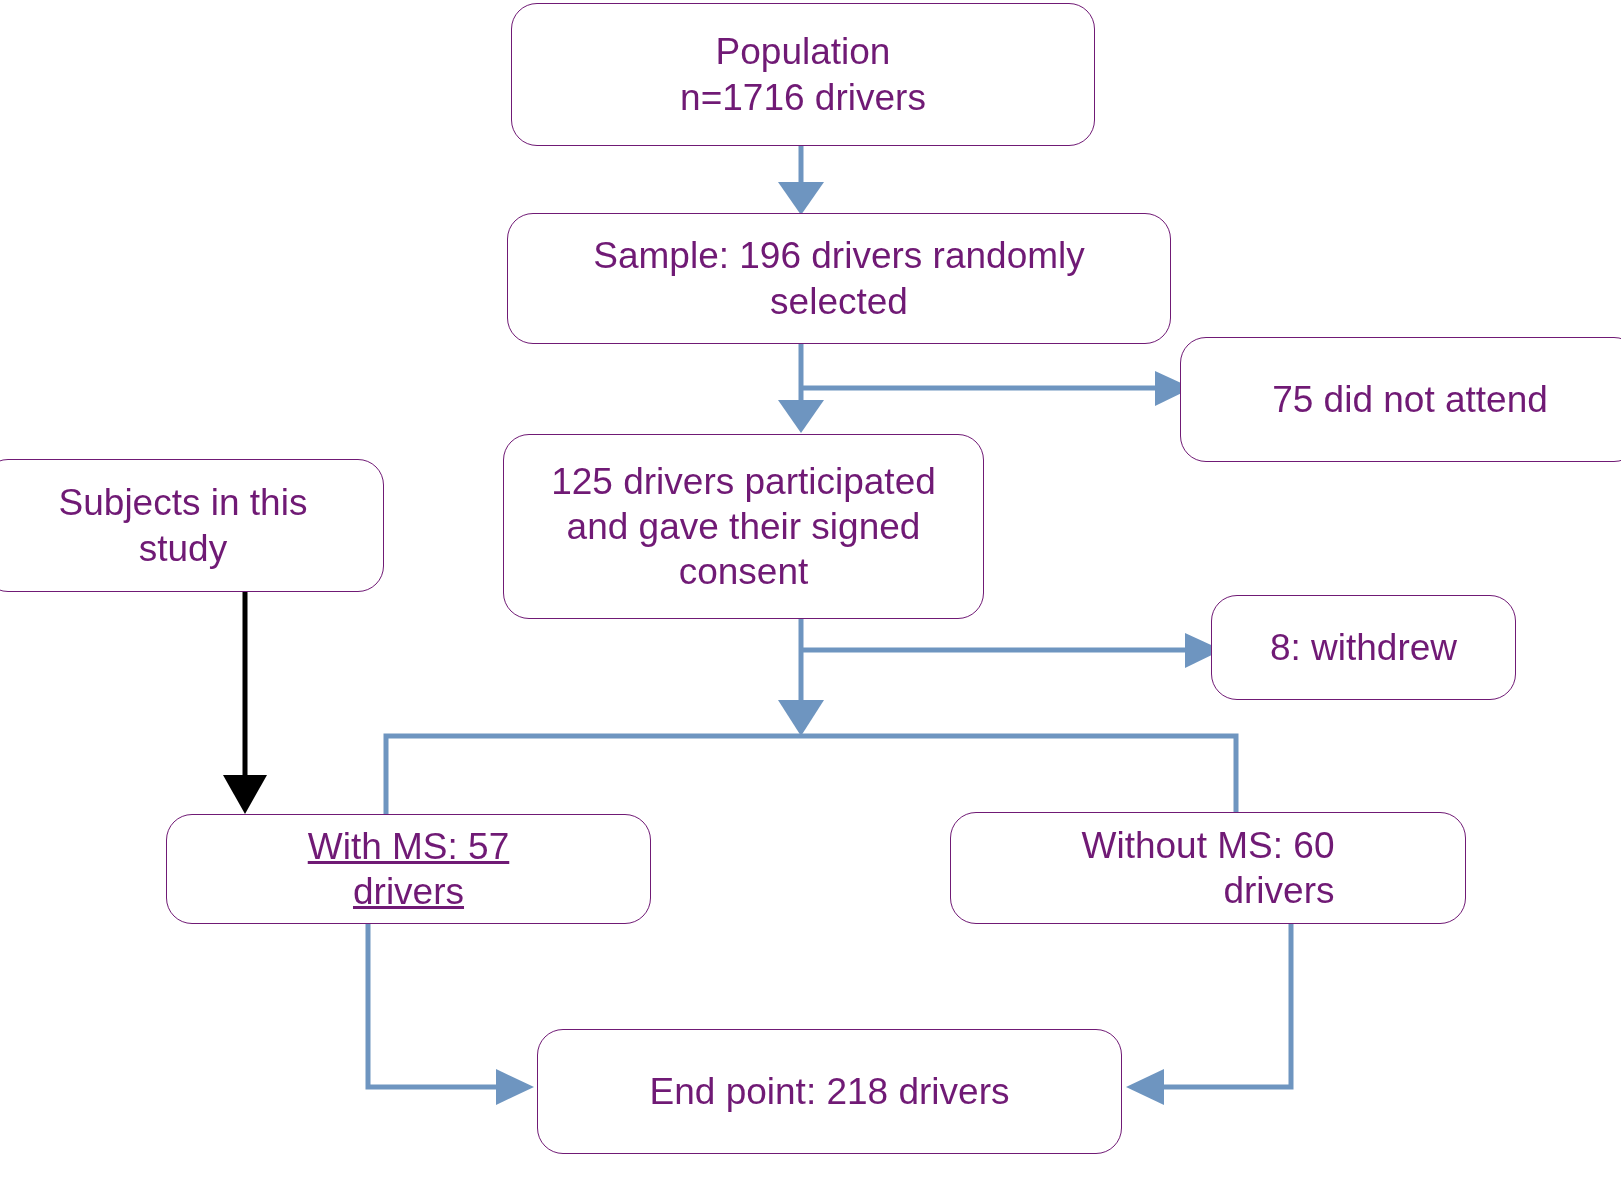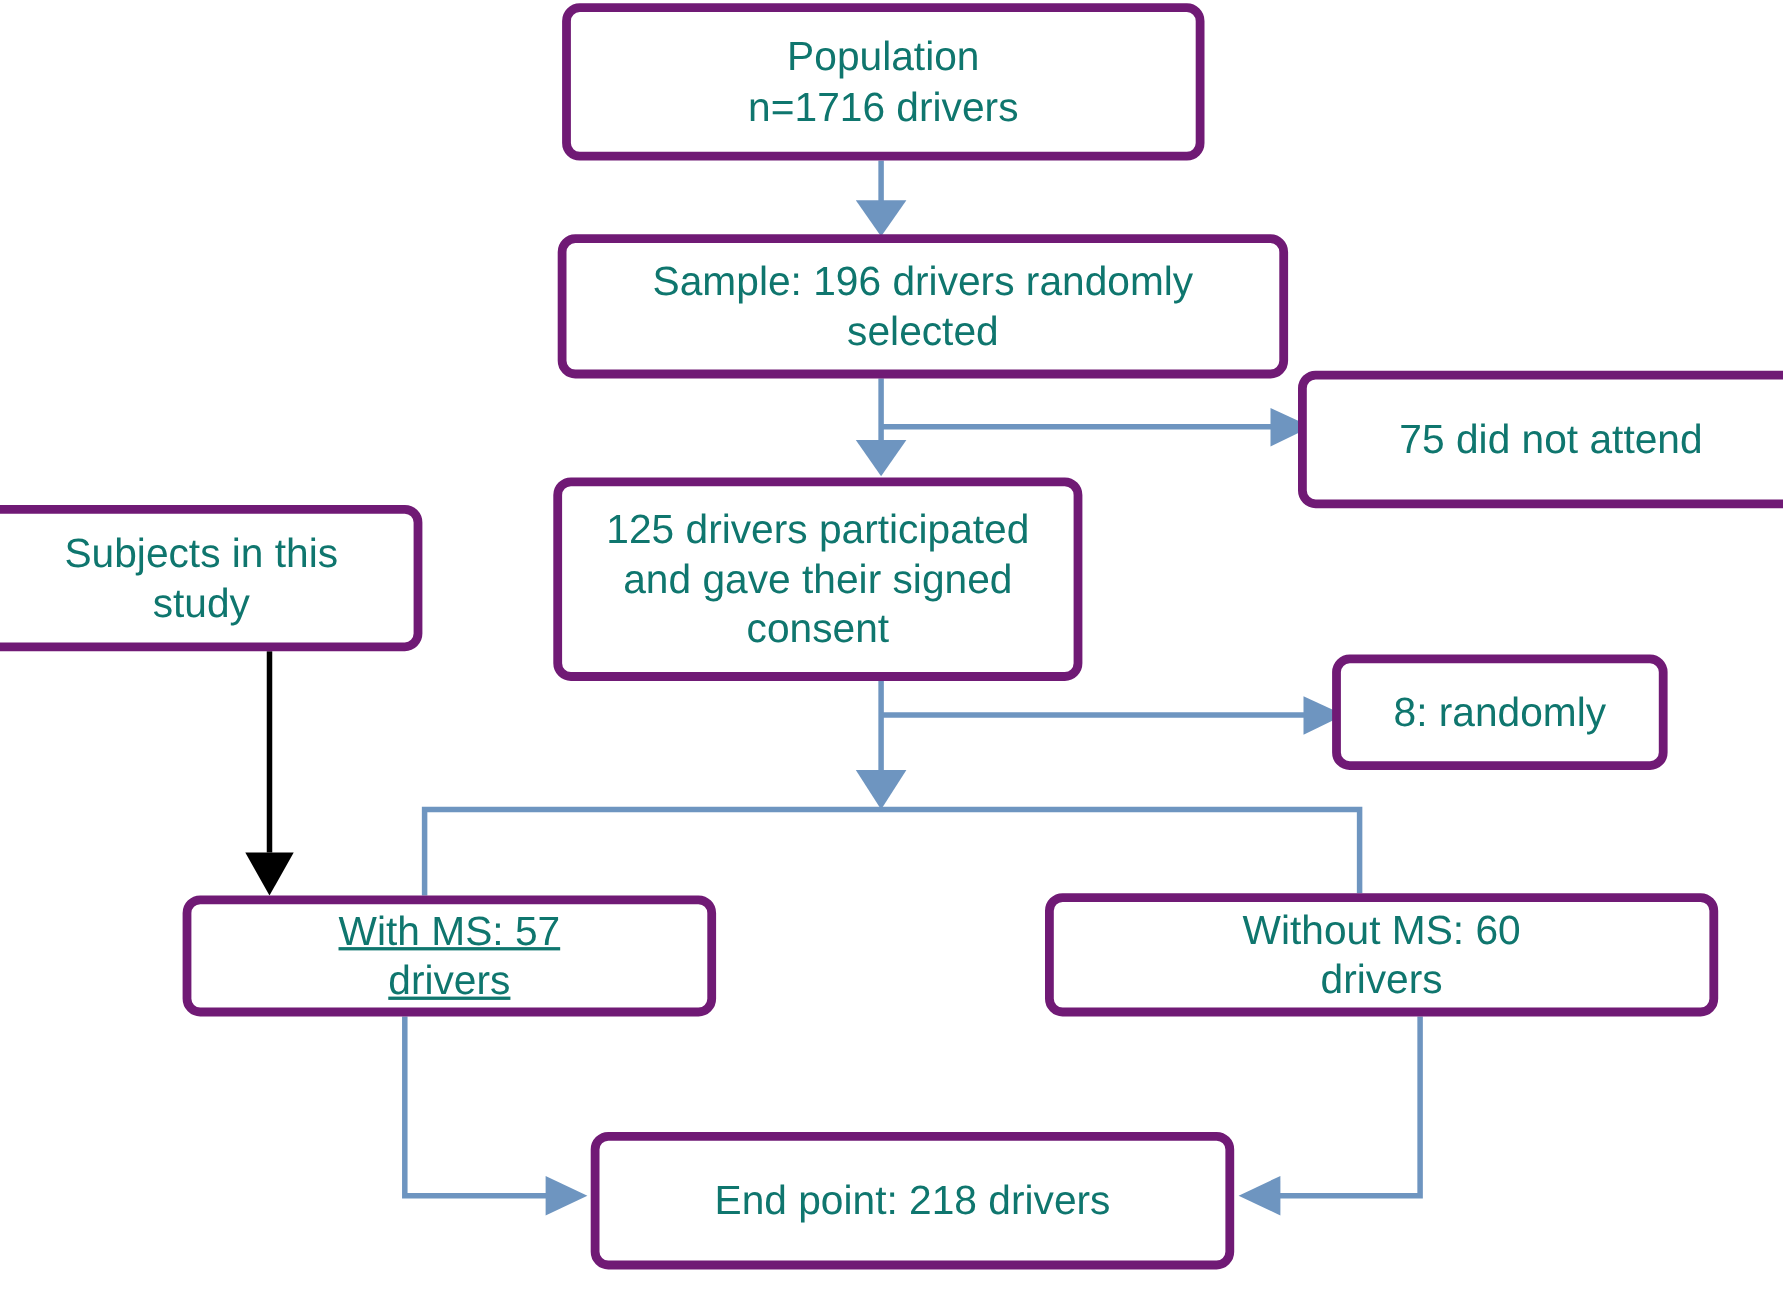--- a/index.html
+++ b/index.html
@@ -11,28 +11,28 @@
     position: relative;
     width: 1621px;
     height: 1195px;
     background: #ffffff;
     overflow: hidden;
     font-family: "Liberation Sans", sans-serif;
   }
   .node {
     position: absolute;
     box-sizing: border-box;
-    border: 8px solid #701a75;
-    border-radius: 16px;
+    border: 1px solid #701a75;
+    border-radius: 26px;
     background: #ffffff;
     display: flex;
     align-items: center;
     justify-content: center;
     text-align: center;
-    color: #0f766e;
+    color: #701a75;
     font-size: 37px;
     line-height: 1.22;
     padding: 4px 12px;
     white-space: pre-line;
   }
   .connectors {
     position: absolute;
     left: 0;
     top: 0;
     width: 1621px;
@@ -100,23 +100,23 @@
 
   <div class="node" style="left:1180px; top:337px; width:460px; height:125px;">75 did not attend</div>
 
   <div class="node" style="left:-18px; top:459px; width:402px; height:133px;">Subjects in this
 study</div>
 
   <div class="node" style="left:503px; top:434px; width:481px; height:185px;">125 drivers participated
 and gave their signed
 consent</div>
 
-  <div class="node" style="left:1211px; top:595px; width:305px; height:105px;">8: randomly</div>
+  <div class="node" style="left:1211px; top:595px; width:305px; height:105px;">8: withdrew</div>
 
   <div class="node" style="left:166px; top:814px; width:485px; height:110px;text-decoration:underline;">With MS: 57
 drivers</div>
 
-  <div class="node" style="left:950px; top:812px; width:612px; height:112px;">Without MS: 60
+  <div class="node" style="left:950px; top:812px; width:516px; height:112px;text-align:right;">Without MS: 60
 drivers</div>
 
   <div class="node" style="left:537px; top:1029px; width:585px; height:125px;">End point: 218 drivers</div>
 
 </div>
 
 </body></html>

